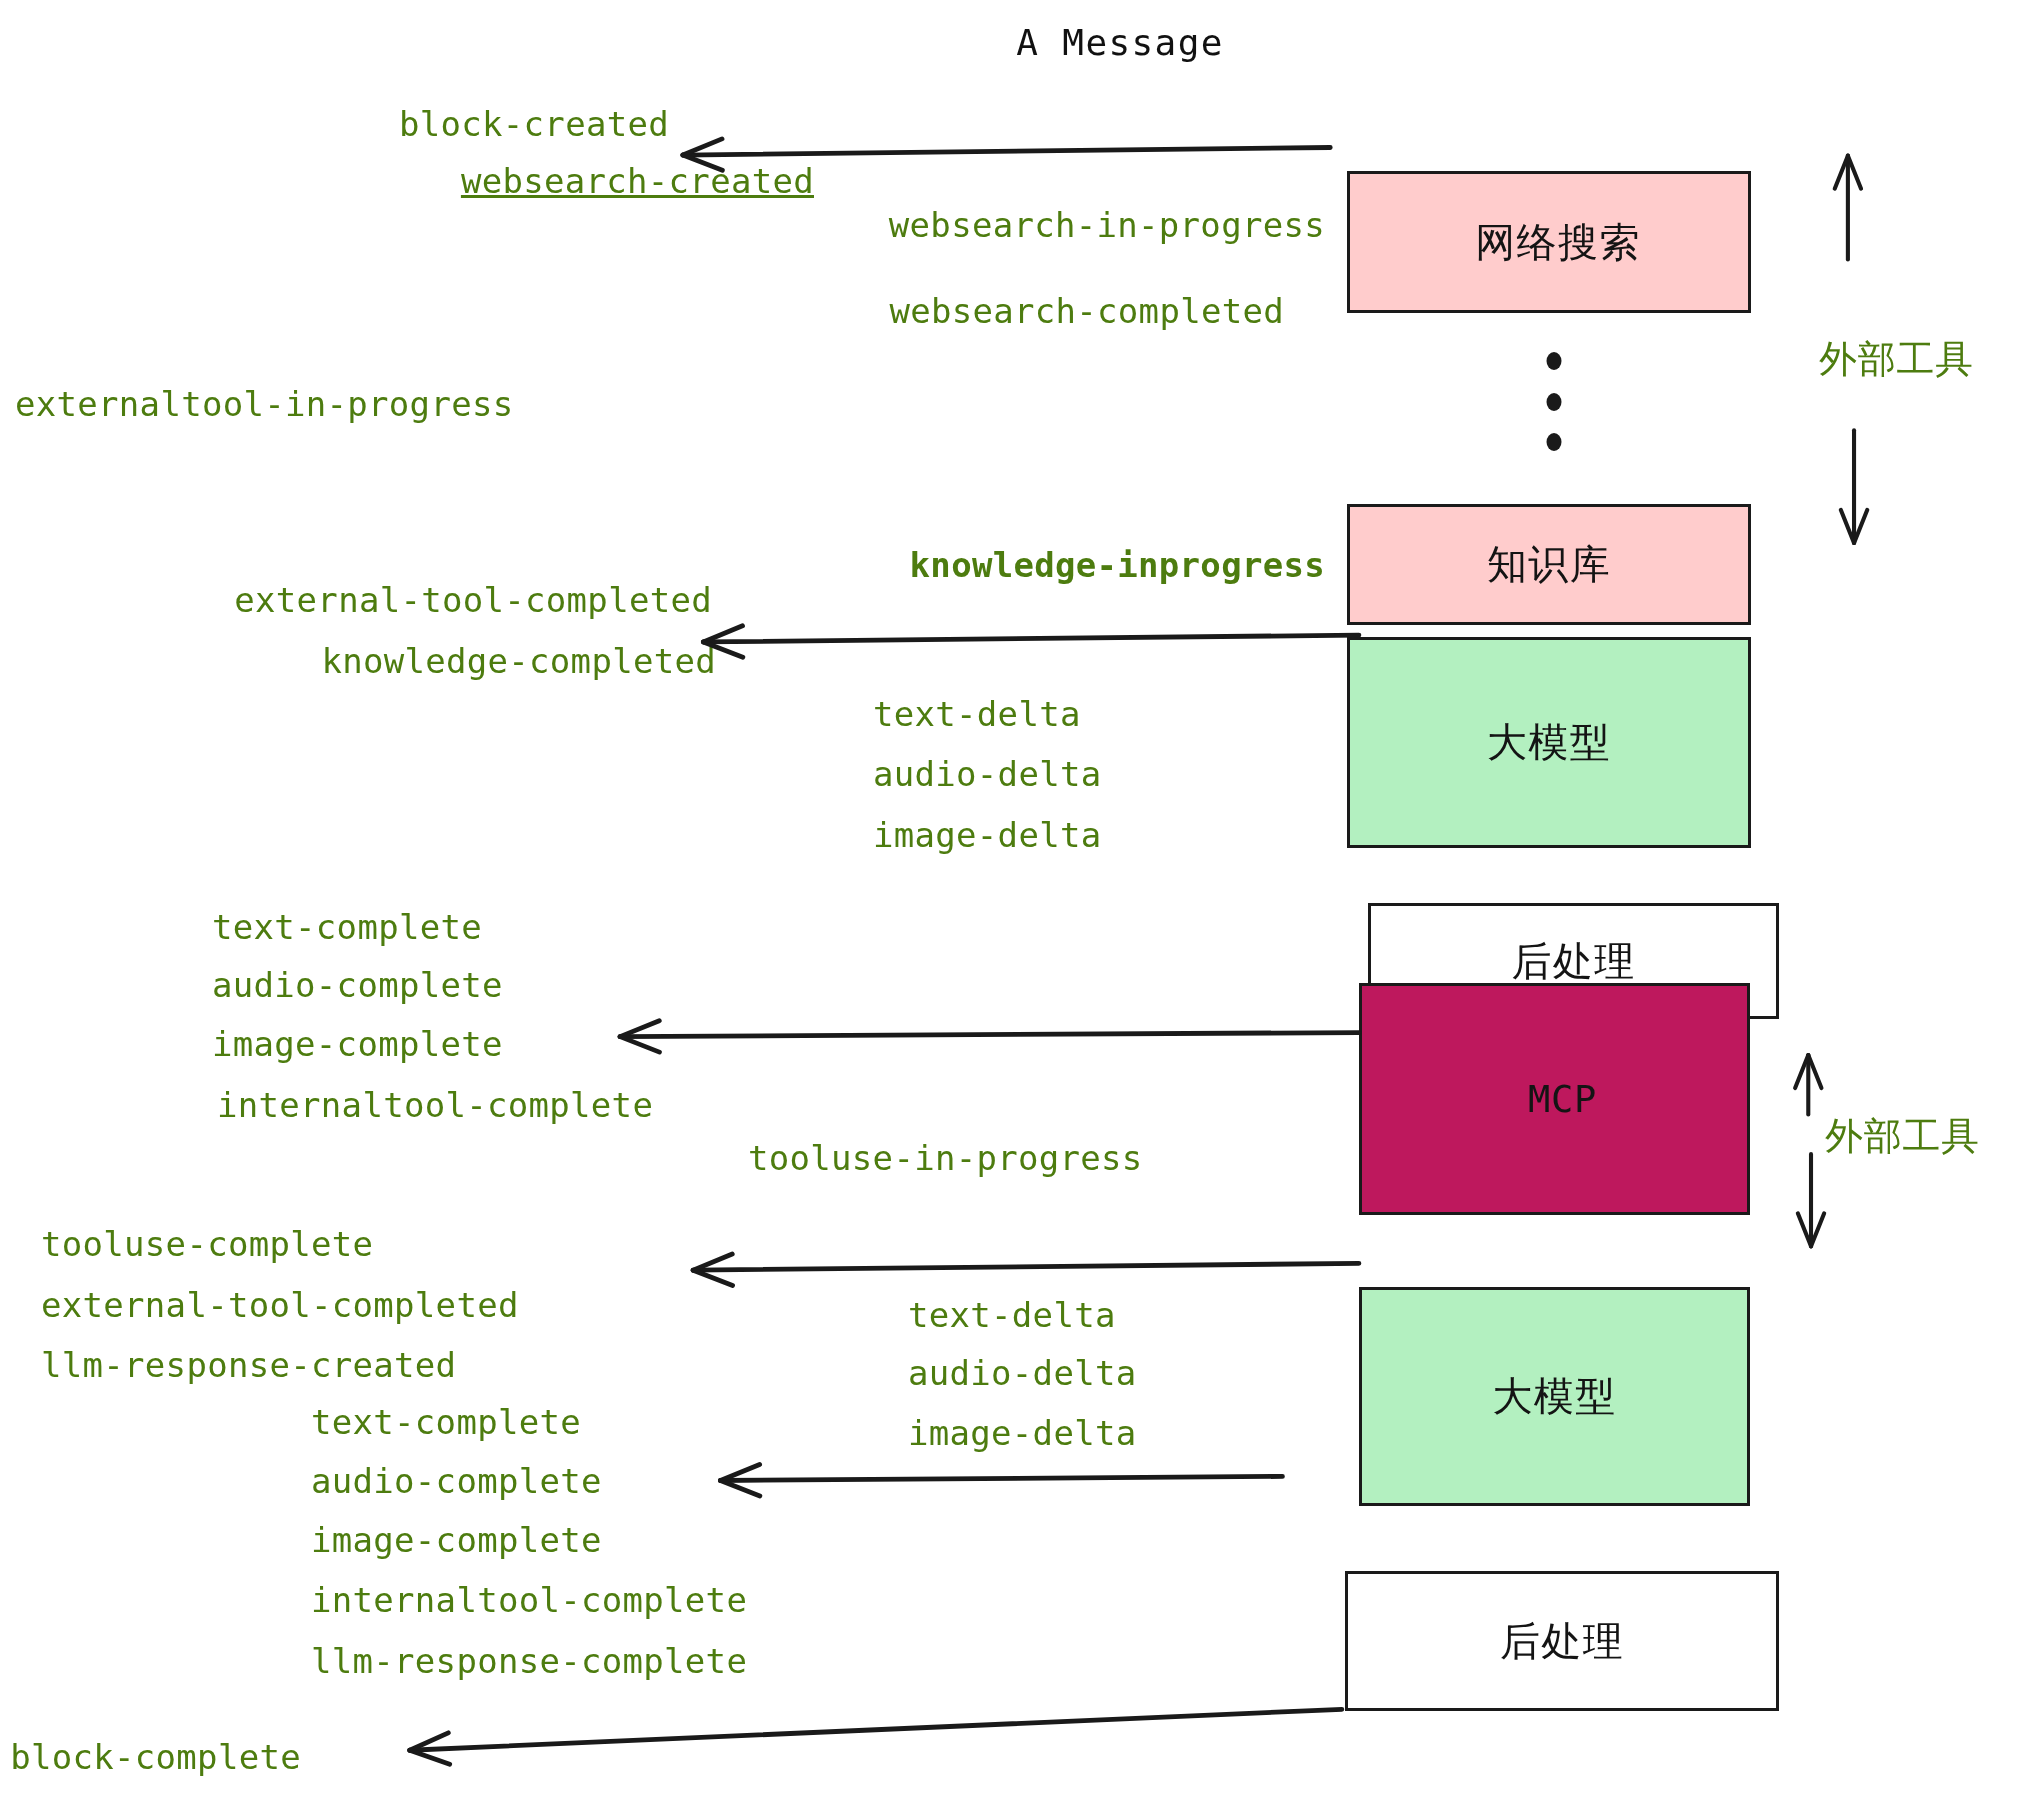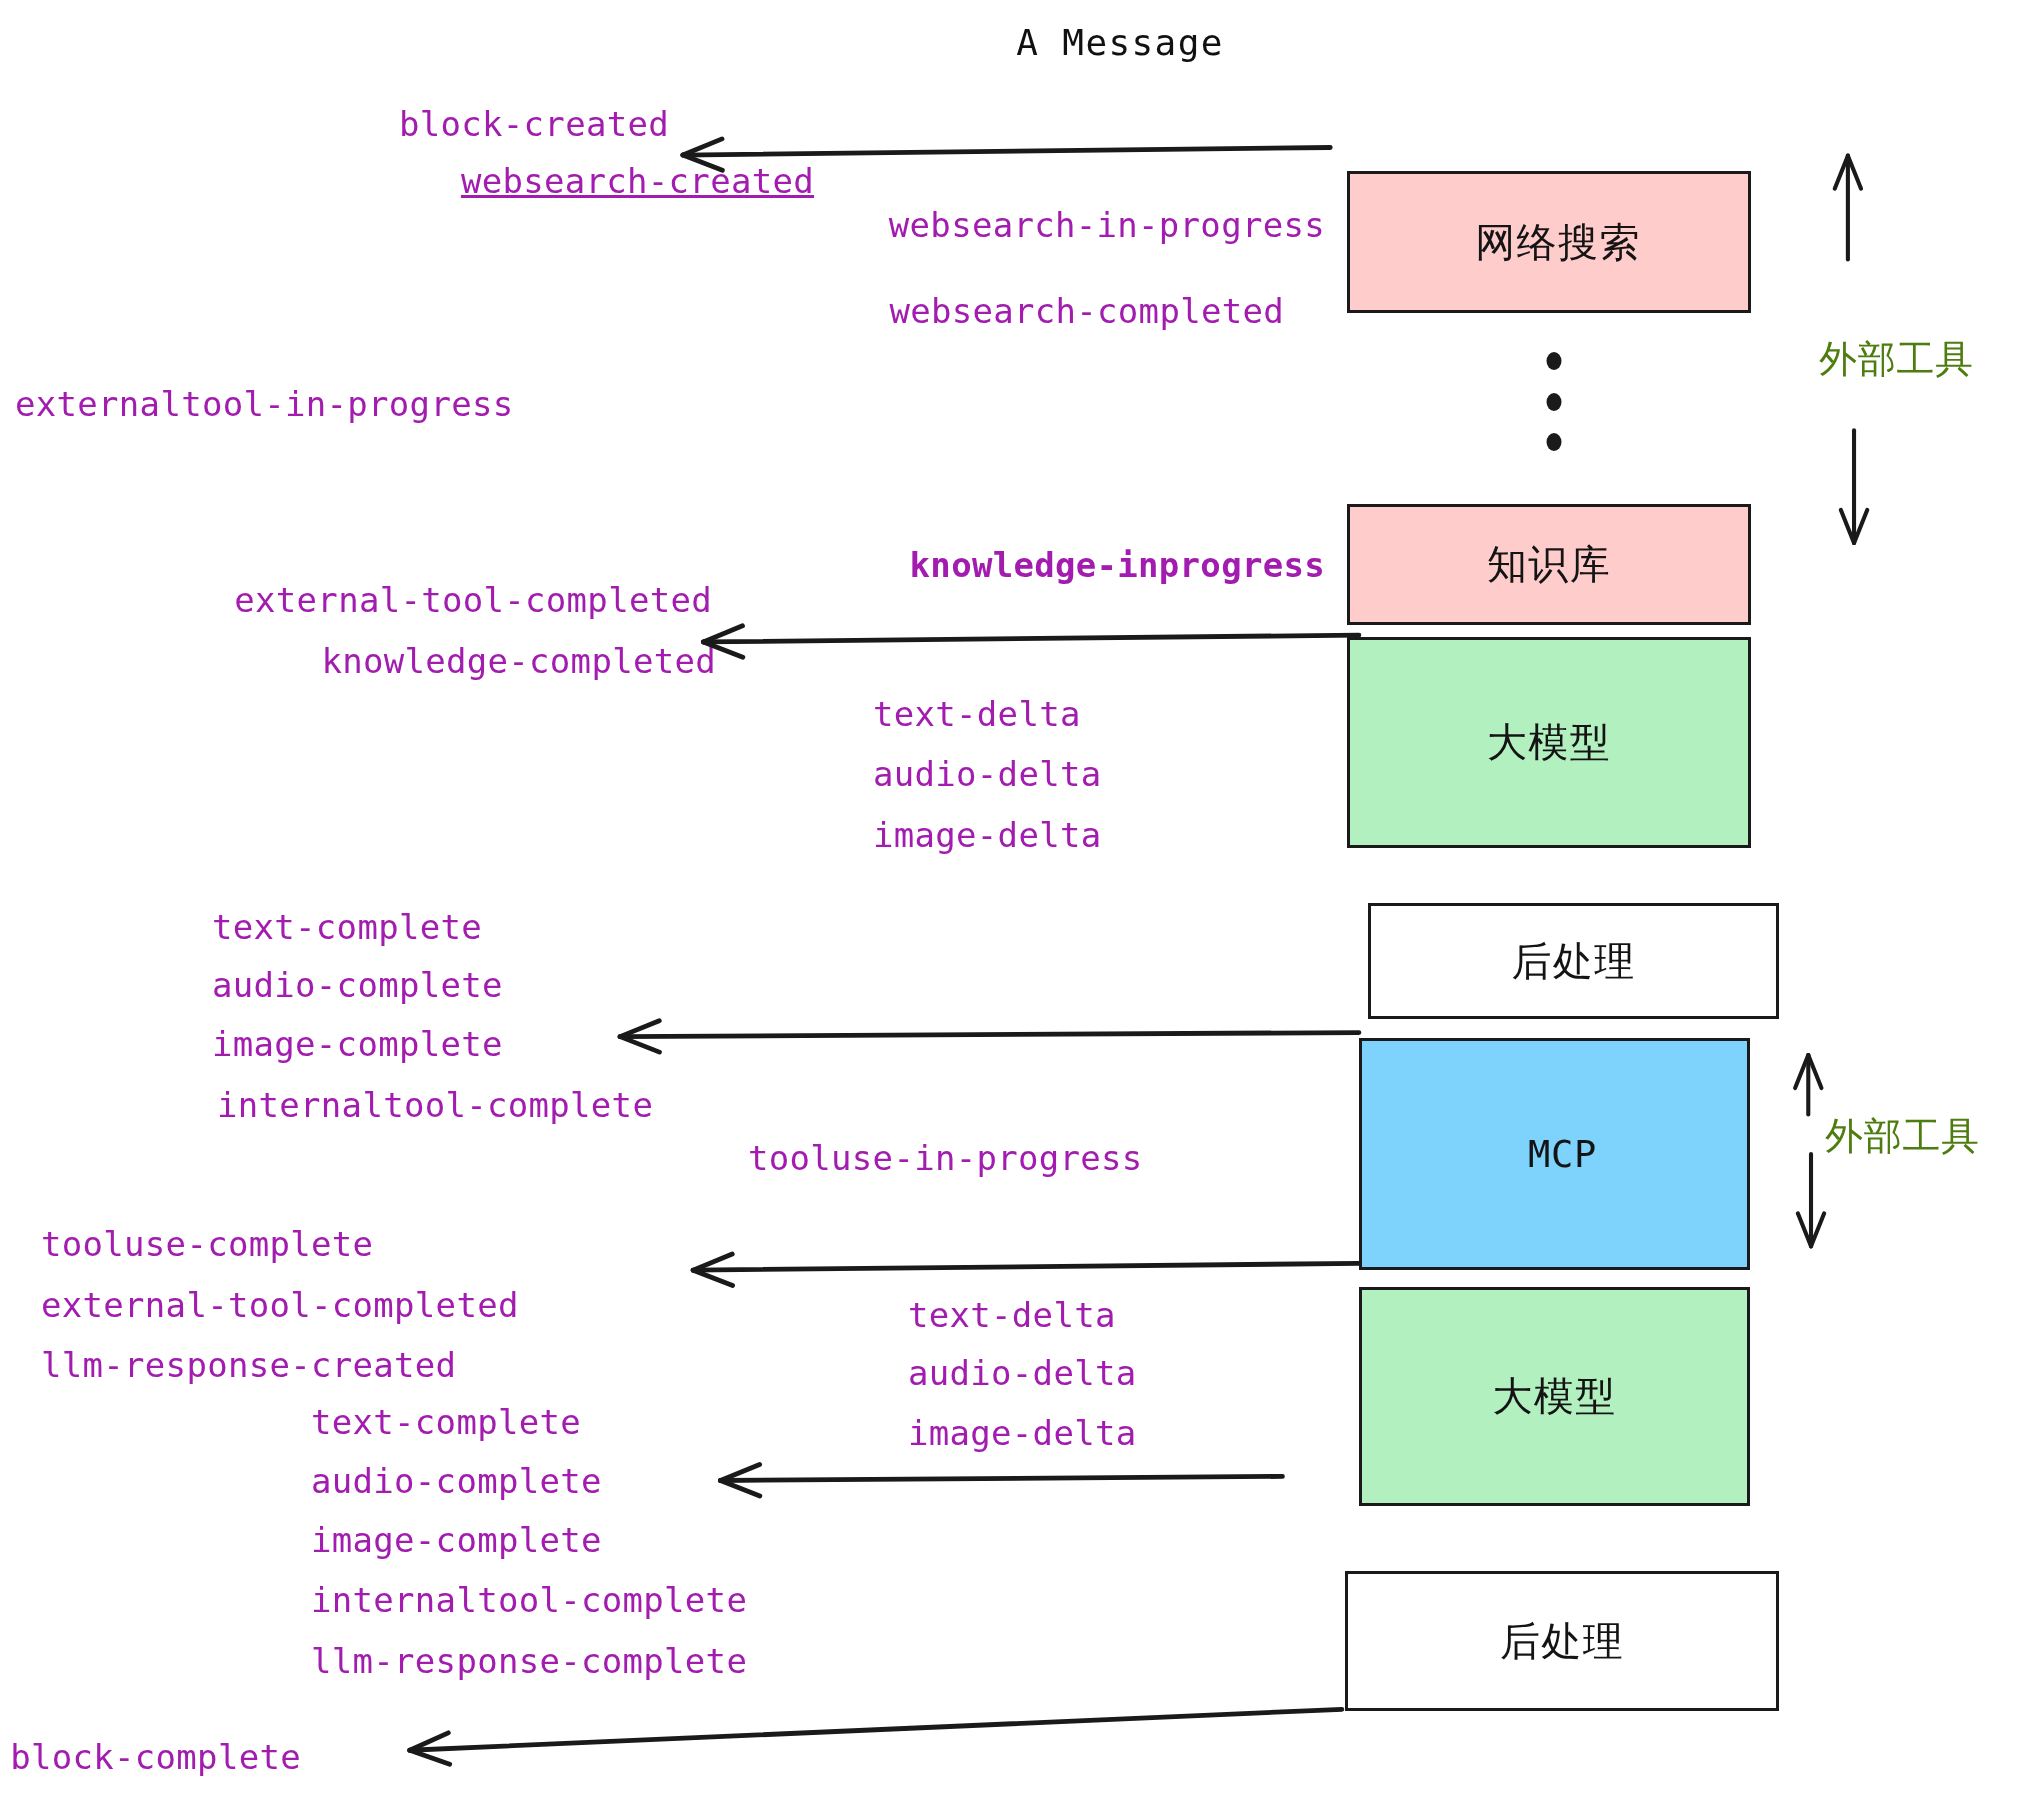--- a/index.html
+++ b/index.html
@@ -22,21 +22,21 @@
     width: 2035px;
     height: 1796px;
     pointer-events: none;
   }
   
   .evt {
     position: absolute;
     font-family: "DejaVu Sans Mono", "Liberation Mono", monospace;
     font-size: 34px;
     line-height: 1.0;
-    color: #a21caf;
+    color: #4d7c0f;
     white-space: pre;
     letter-spacing: 0.3px;
   }
   .evt.right  { transform: translate(-100%, -50%); }
   .evt.left   { transform: translate(0, -50%); }
 
   .title {
     position: absolute;
     font-family: "DejaVu Sans Mono", "Liberation Mono", monospace;
     font-size: 36px;
@@ -106,21 +106,21 @@
       </div>
       <div class="box" style="left: 1347px; top: 504px; width: 404px; height: 121px; background: rgb(255, 204, 204);">
         <span class="box-label">知识库</span>
       </div>
       <div class="box" style="left: 1347px; top: 637px; width: 404px; height: 211px; background: rgb(179, 240, 192);">
         <span class="box-label">大模型</span>
       </div>
       <div class="box" style="left: 1368px; top: 903px; width: 411px; height: 116px; background: rgb(255, 255, 255);">
         <span class="box-label">后处理</span>
       </div>
-      <div class="box mcp" style="left: 1359px; top: 1038px; width: 391px; height: 232px; background: #7dd3fc; padding-left: 16px;">
+      <div class="box mcp" style="left: 1359px; top: 983px; width: 391px; height: 232px; background: #be185d; padding-left: 16px;">
         <span class="box-label">MCP</span>
       </div>
       <div class="box" style="left: 1359px; top: 1287px; width: 391px; height: 219px; background: rgb(179, 240, 192);">
         <span class="box-label">大模型</span>
       </div>
       <div class="box" style="left: 1345px; top: 1571px; width: 434px; height: 140px; background: rgb(255, 255, 255);">
         <span class="box-label">后处理</span>
       </div>
     </div>
 

